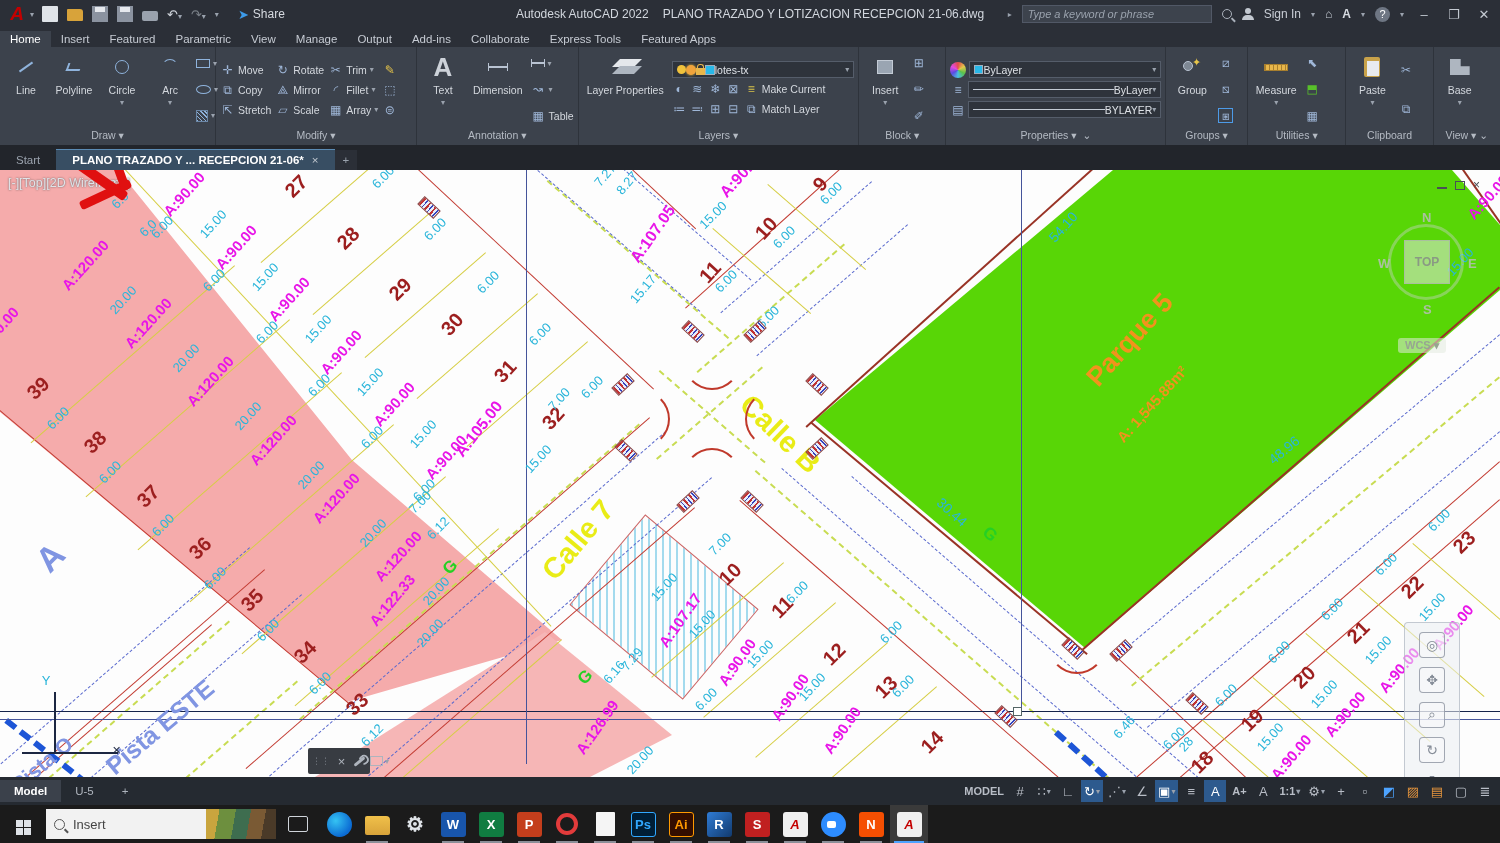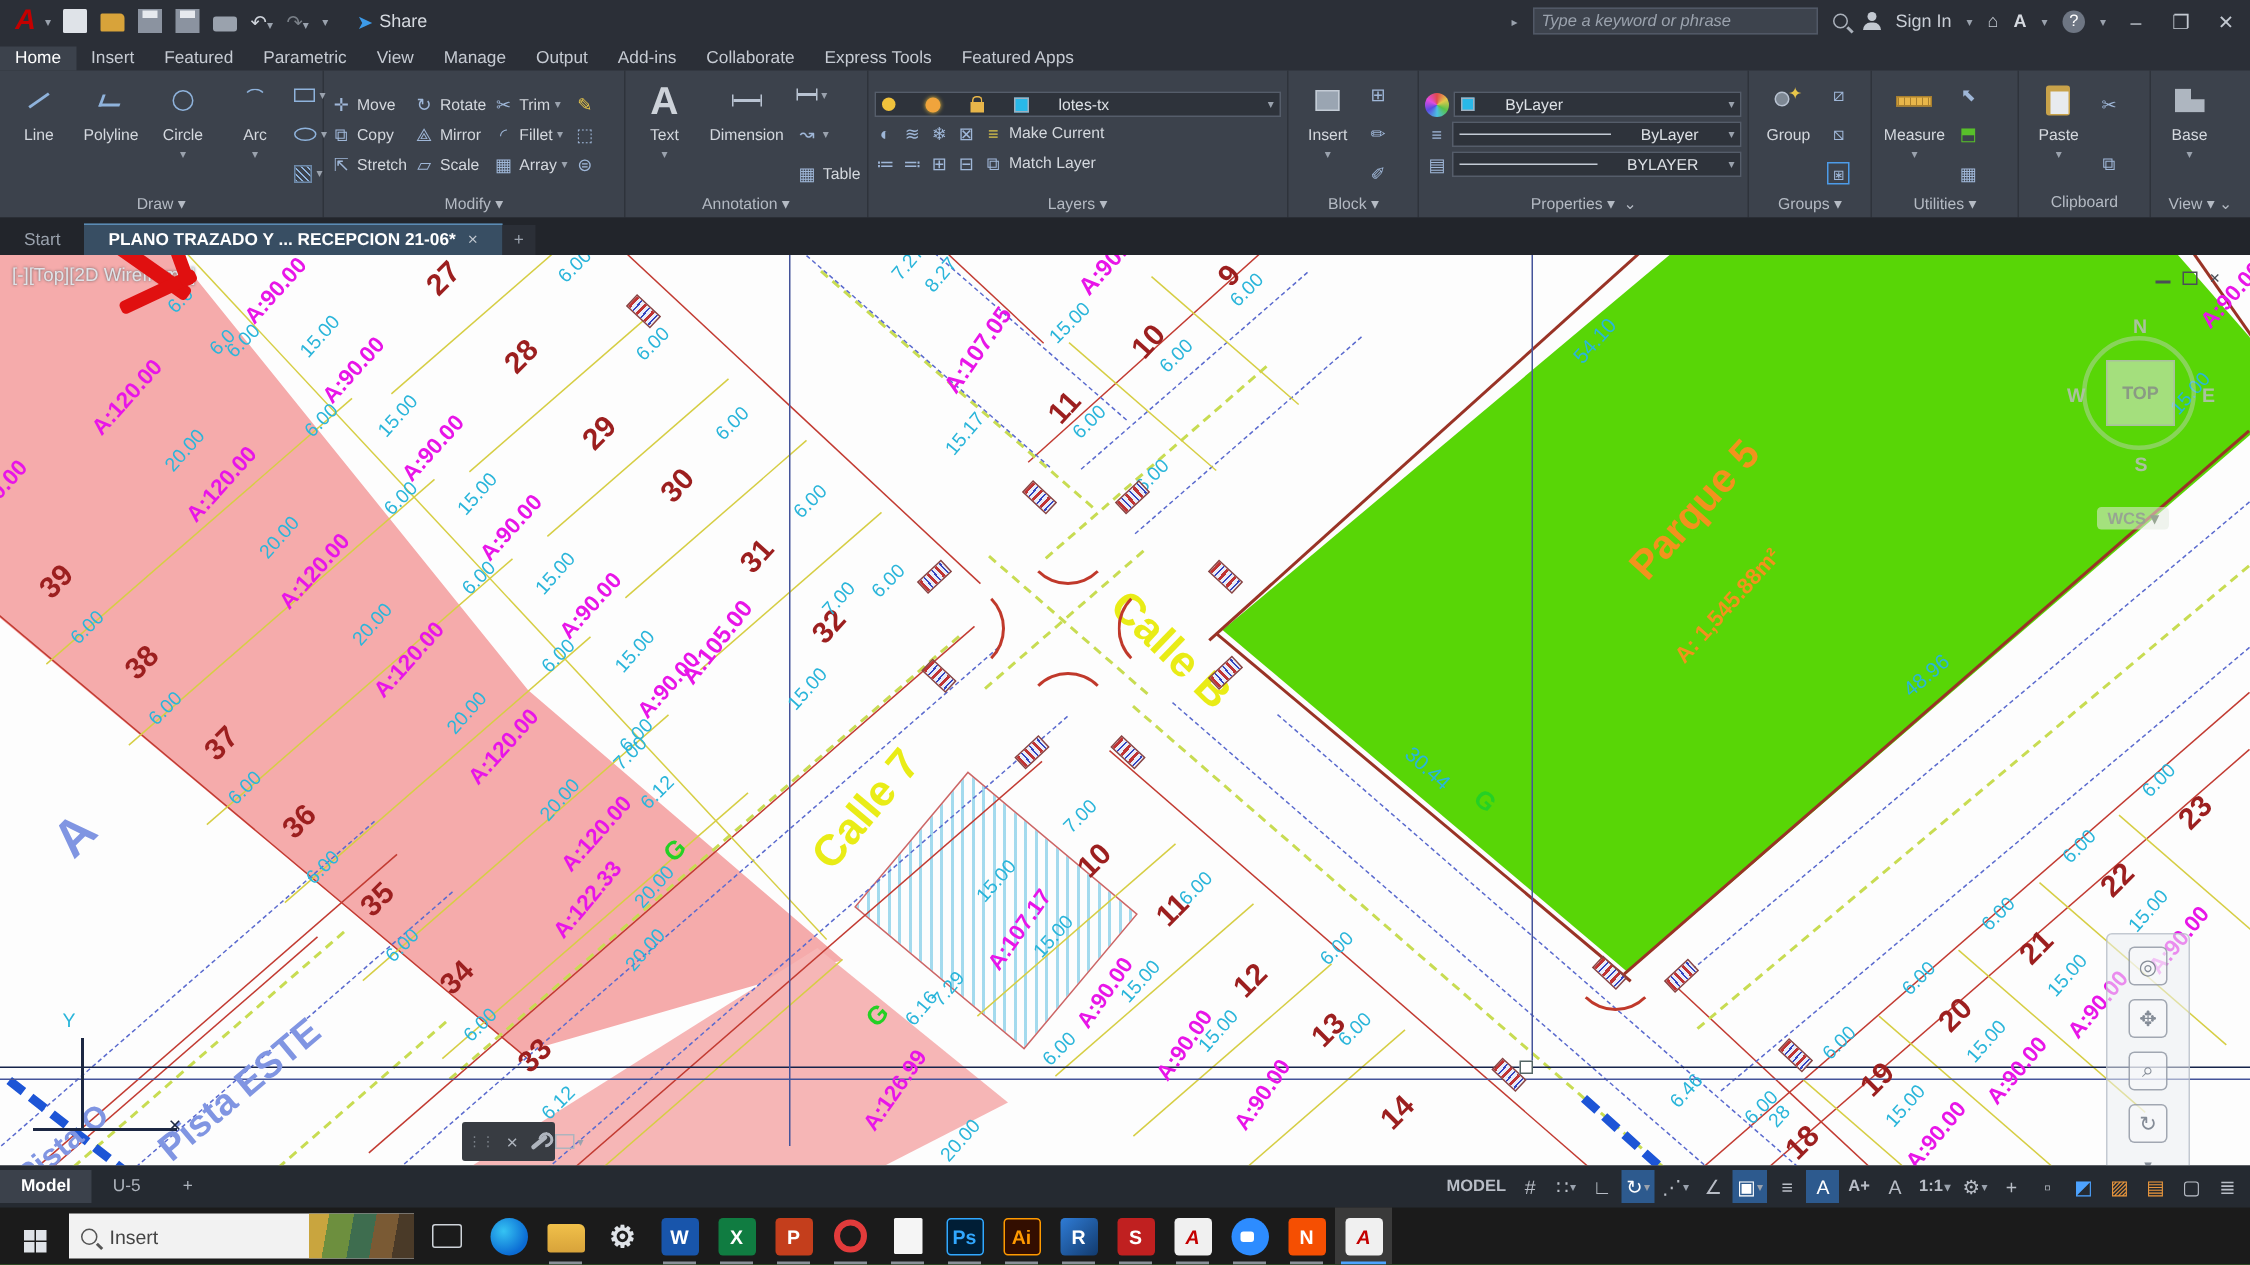--- a/index.html
+++ b/index.html
@@ -69,21 +69,21 @@
   .i-cube{width:16px;height:14px;background:#9aa5b2;border:1px solid #c3cbd5;}
   .i-paste{width:16px;height:20px;background:#c8a24a;position:relative;border-radius:2px;}
   .i-paste::after{content:"";position:absolute;left:3px;top:4px;width:12px;height:15px;background:#e8ebef;}
   .i-ruler{width:24px;height:7px;background:#e8b64a;border:1px solid #a87f2e;background-image:repeating-linear-gradient(90deg,#a87f2e 0 1px,transparent 1px 4px);}
   .i-base{width:20px;height:16px;background:#aeb6c0;clip-path:polygon(0 0,55% 0,55% 45%,100% 45%,100% 100%,0 100%);}
   .i-group{width:18px;height:16px;position:relative;}
   .i-group::before{content:"";position:absolute;left:0;top:2px;width:8px;height:8px;border:1.5px solid #b9c3d2;border-radius:50%;background:#7e8894;}
   .i-group::after{content:"✦";position:absolute;right:0;top:-3px;color:#e8c64a;font-size:11px;}
   .i-mp{width:22px;height:18px;background:#8b93a0;position:relative;}
   .i-mp::after{content:"";position:absolute;right:-3px;bottom:-2px;width:10px;height:10px;background:#d8a33a;transform:rotate(45deg);}
-  .combo{display:flex;align-items:center;gap:20px;background:#2e333b;border:1px solid #555d6a;height:17px;padding:0 4px;font-size:10.5px;color:#dde1e6;}
+  .combo{display:flex;align-items:center;gap:0;background:#2e333b;border:1px solid #555d6a;height:17px;padding:0 4px;font-size:10.5px;color:#dde1e6;}
   .lay-combo{width:150px;}
   .swatch-line{flex:1;border-top:1.5px solid #c3cbd5;}
   .btn-col-gap{display:flex;flex-direction:column;gap:2px;justify-content:center;}
 
   
   #filetabs{position:absolute;left:0;top:145px;width:1500px;height:25px;background:#22252b;display:flex;align-items:flex-end;color:#9aa2ad;font-size:11.5px;}
   .ftab{padding:4px 16px;}
   .ftab.doc{background:#384e63;color:#fff;font-weight:bold;display:flex;gap:8px;align-items:center;border-top:1px solid #5b8bb4;margin-top:28px;}
   .ftab .x{color:#c3c9d1;font-weight:normal;}
   .ftab.plus{background:#2b2f37;padding:4px 8px;}
@@ -206,20 +206,23 @@
       <span class="qi qi-save"></span>
       <span class="qi qi-plot"></span>
       <span class="qi-arrow">↶<span class="caret">▾</span></span>
       <span class="qi-arrow" style="color:#7a8088;">↷<span class="caret">▾</span></span>
       <span class="caret">▾</span>
       <span class="share">
           <span class="pl-icon">➤</span>
           <span>Share</span>
         </span>
     </div>
+    <div id="title-center">
+      <b>Autodesk AutoCAD 2022</b><span>PLANO TRAZADO Y LOTIZACION RECEPCION 21-06.dwg</span>
+    </div>
     <div class="tb-right">
       <span class="caret">▸</span>
       <span class="kw-search">Type a keyword or phrase</span>
       <span class="mag"></span>
       <span class="person"></span>
       <span>Sign In</span>
       <span class="caret">▾</span>
       <span style="color:#c3c9d1;">⌂</span>
       <span style="color:#d6dae0;font-weight:bold;">A</span>
         <span class="caret">▾</span>
@@ -382,20 +385,26 @@
               <span class="sicon">▦</span>
               <span>Table</span>
             </div>
         </div>
       </div>
       <div class="plabel"><span>Annotation</span> ▾</div>
     </div>
 
     <div class="panel" style="width:296px;">
       <div class="pbody">
+        <div class="bigbtn" style="min-width:60px;">
+            <span class="bicon">
+              <span class="i-layers"></span>
+            </span>
+            <span style="text-align:center;">Layer Properties</span>
+          </div>
         <div class="btn-col-gap" style="flex:1;">
           <div class="combo lay-combo" style="width:100%;">
             <span class="i-bulb"></span>
             <span class="i-sun"></span>
             <span class="i-lock"></span>
             <span class="i-sq" style="width:10px;height:10px;"></span>
             <span style="flex:1;">lotes-tx</span>
             <span class="caret">▾</span>
           </div>
           <div class="smallrow">

